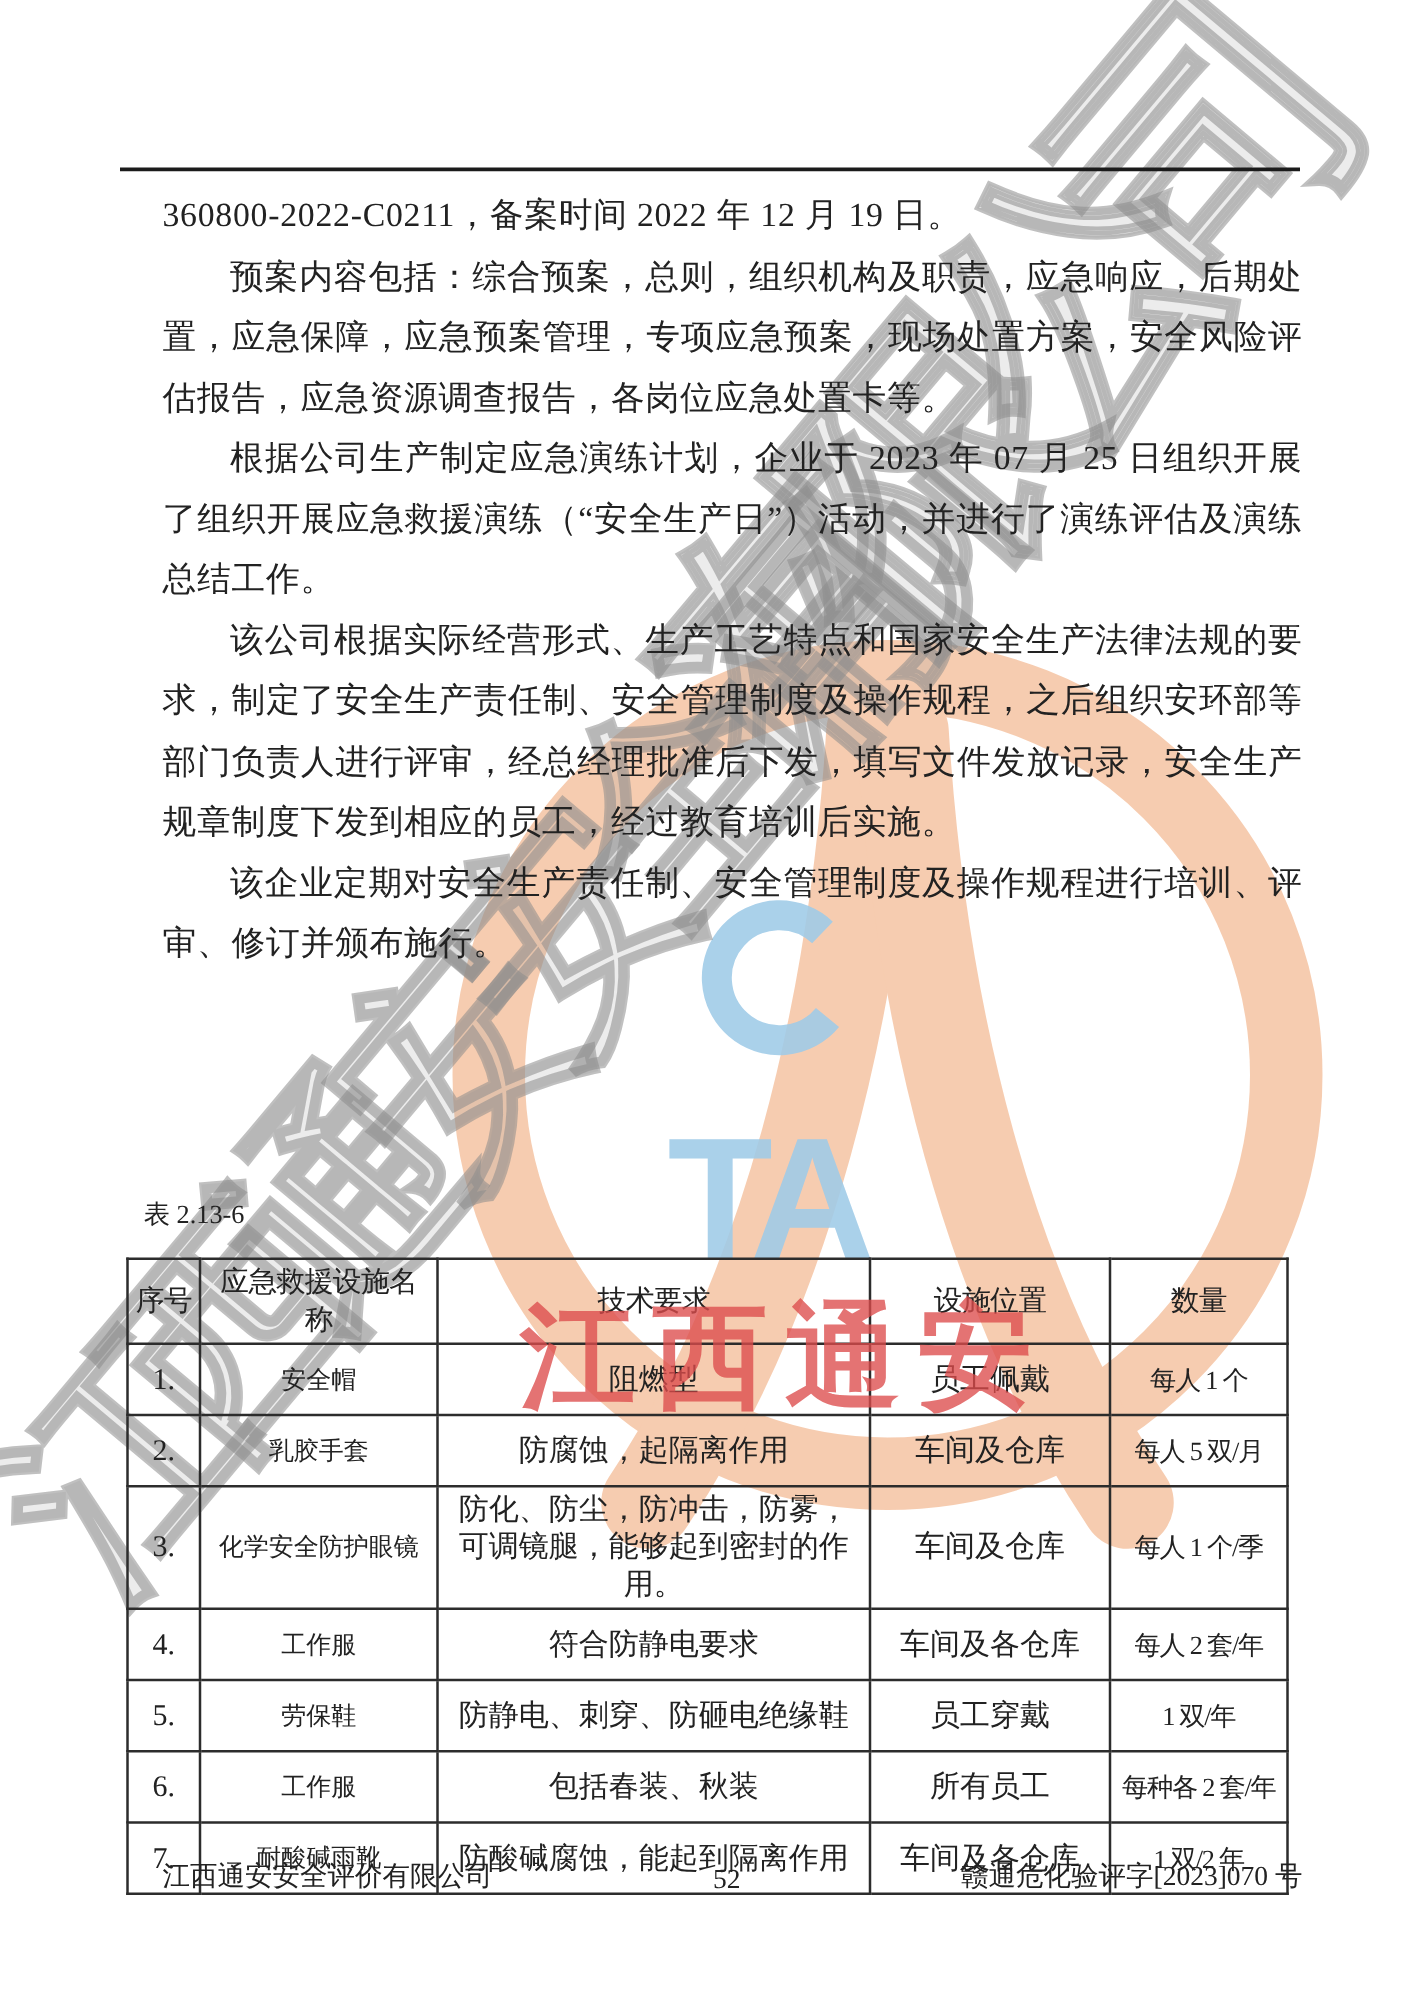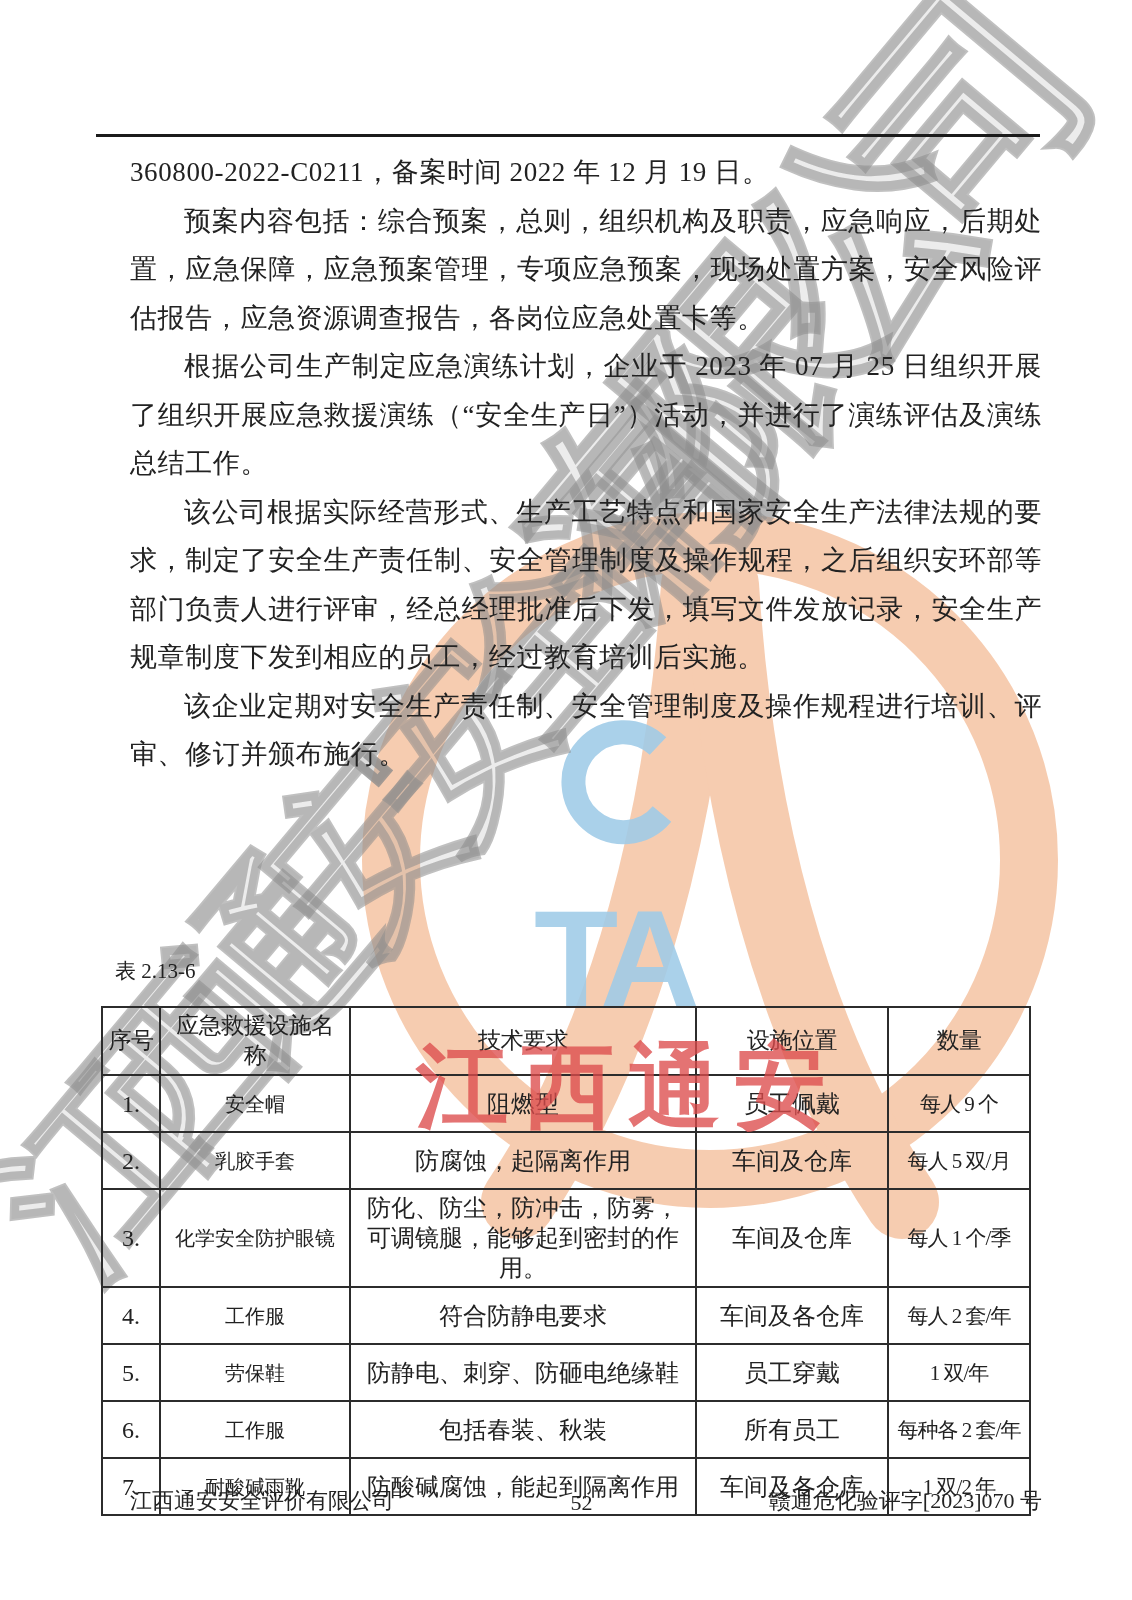--- a/index.html
+++ b/index.html
@@ -108,21 +108,21 @@
             <th>设施位置</th>
             <th>数量</th>
           </tr>
       </thead>
       <tbody id="table-body">
           <tr>
             <td>1.</td>
             <td>安全帽</td>
             <td>阻燃型</td>
             <td>员工佩戴</td>
-            <td>每人 9 个</td>
+            <td>每人 1 个</td>
           </tr>
           <tr>
             <td>2.</td>
             <td>乳胶手套</td>
             <td>防腐蚀，起隔离作用</td>
             <td>车间及仓库</td>
             <td>每人 5 双/月</td>
           </tr>
           <tr>
             <td>3.</td>

